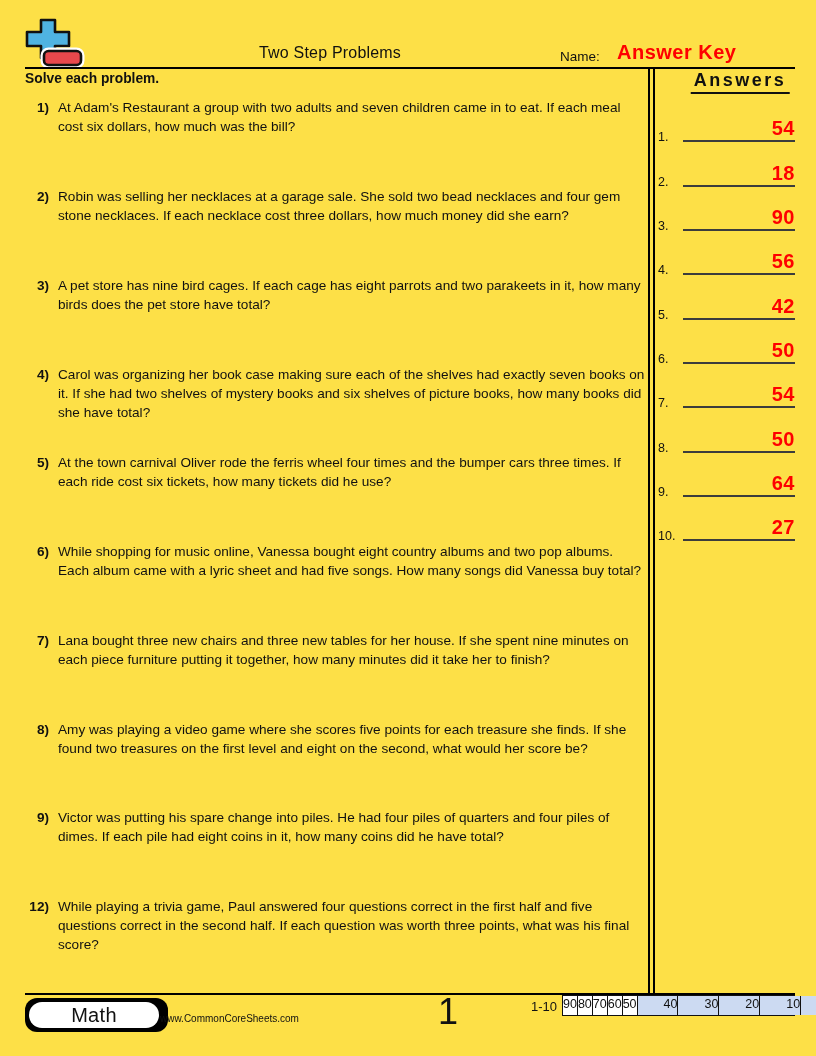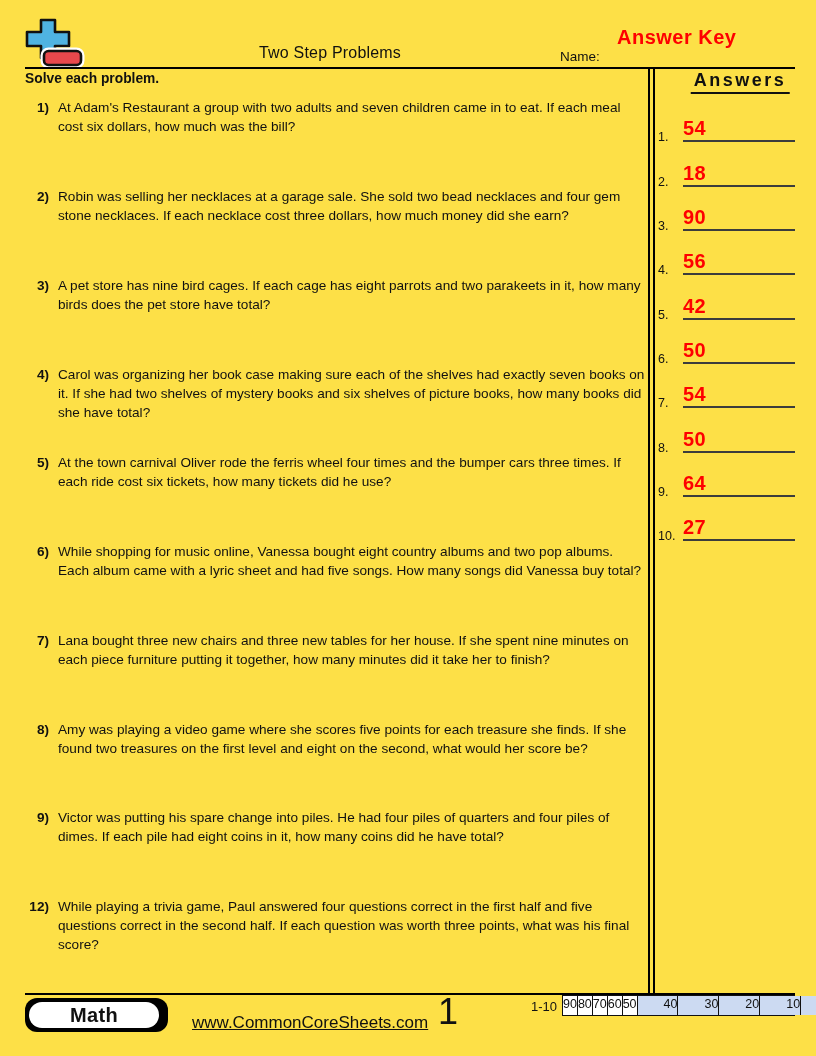--- a/index.html
+++ b/index.html
@@ -7,50 +7,50 @@
   .page {
     position:relative; width:816px; height:1056px; margin:0 auto;
     background:#fde047; overflow:hidden;
     font-family:"Liberation Sans", sans-serif; color:#111;
   }
   
   .logo { position:absolute; left:24px; top:18px; }
   .doc-title { position:absolute; left:330px; top:44px; transform:translateX(-50%);
     font-size:16px; letter-spacing:.2px; white-space:nowrap; }
   .name-label { position:absolute; left:560px; top:49px; font-size:13.5px; }
-  .name-value { position:absolute; left:617px; top:26px; font-size:20px; font-weight:bold;
+  .name-value { position:absolute; left:617px; top:41px; font-size:20px; font-weight:bold;
     color:var(--accent,#fe0000); letter-spacing:.5px; white-space:nowrap; }
   .hline { position:absolute; left:25px; width:770px; height:2px; background:#000; }
   .hline.top { top:67px; }
   .hline.bottom { top:993px; }
   .instructions { position:absolute; left:25px; top:71px; font-size:13.8px; font-weight:bold; }
   
   .dbl-line { position:absolute; left:648px; top:69px; width:7px; height:924px;
     border-left:2px solid #000; border-right:2px solid #000; }
   .answers-header { position:absolute; left:740px; top:70px; transform:translateX(-50%);
     font-size:18px; font-weight:bold; letter-spacing:2.5px;
     border-bottom:2.2px solid #111; padding:0 3px 1px 3px; white-space:nowrap;text-align:right; }
   .answer-row { position:absolute; left:657px; width:138px; height:27px; }
   .answer-row .anum { position:absolute; left:1px; bottom:-4px; font-size:12.5px; color:#111; }
   .answer-row .aline { position:absolute; left:26px; right:0; bottom:-2px;
     border-bottom:2px solid #3c3c3c; }
-  .answer-row .aval { position:absolute; left:26px; right:0; bottom:0; text-align:left;
+  .answer-row .aval { position:absolute; left:26px; right:0; bottom:0; text-align:right;
     color:var(--accent,#fe0000); font-weight:bold; font-size:20px; letter-spacing:.5px; }
   
   .problem { position:absolute; left:25px; width:622px; display:flex;
     font-size:13.6px; line-height:19px; }
   .problem .pnum { flex:0 0 24px; text-align:right; font-weight:bold; margin-right:9px; }
   .problem .ptext { flex:1; }
   
   .math-badge { position:absolute; left:25px; top:998px; width:143px; height:34px;
     background:#000; border-radius:12px; }
   .math-badge .pill { position:absolute; left:4px; top:4px; right:9px; bottom:4px;
     background:#fff; border-radius:13px; display:flex; align-items:center; justify-content:center; }
-  .math-badge .pill span { font-size:20px; font-weight:bold; letter-spacing:.3px; }
-  .website { position:absolute; left:192px; top:1013px; font-size:17px; color:#111;text-decoration:underline; }
+  .math-badge .pill span { font-size:20px; font-weight:normal; letter-spacing:.3px; }
+  .website { position:absolute; left:160px; top:1013px; font-size:10px; color:#111; }
   .page-num { position:absolute; left:448px; top:994px; transform:translateX(-50%);
     font-size:36px; line-height:36px; }
   .score-label { position:absolute; left:500px; top:999px; width:57px; text-align:right;
     font-size:13px; }
   .score-table { position:absolute; left:562px; top:995px; width:233px; height:21px;
     display:flex; border:1.8px solid #111; background:#fff; }
   .score-table .cell { flex:1; text-align:center; font-size:12.5px; line-height:17.5px;
     border-left:1.5px solid #111; }
   .score-table .cell:first-child { border-left:none; }
   .score-table .cell.hl { background:var(--cell-hl,#ccdaf2);padding-left:26px; }

